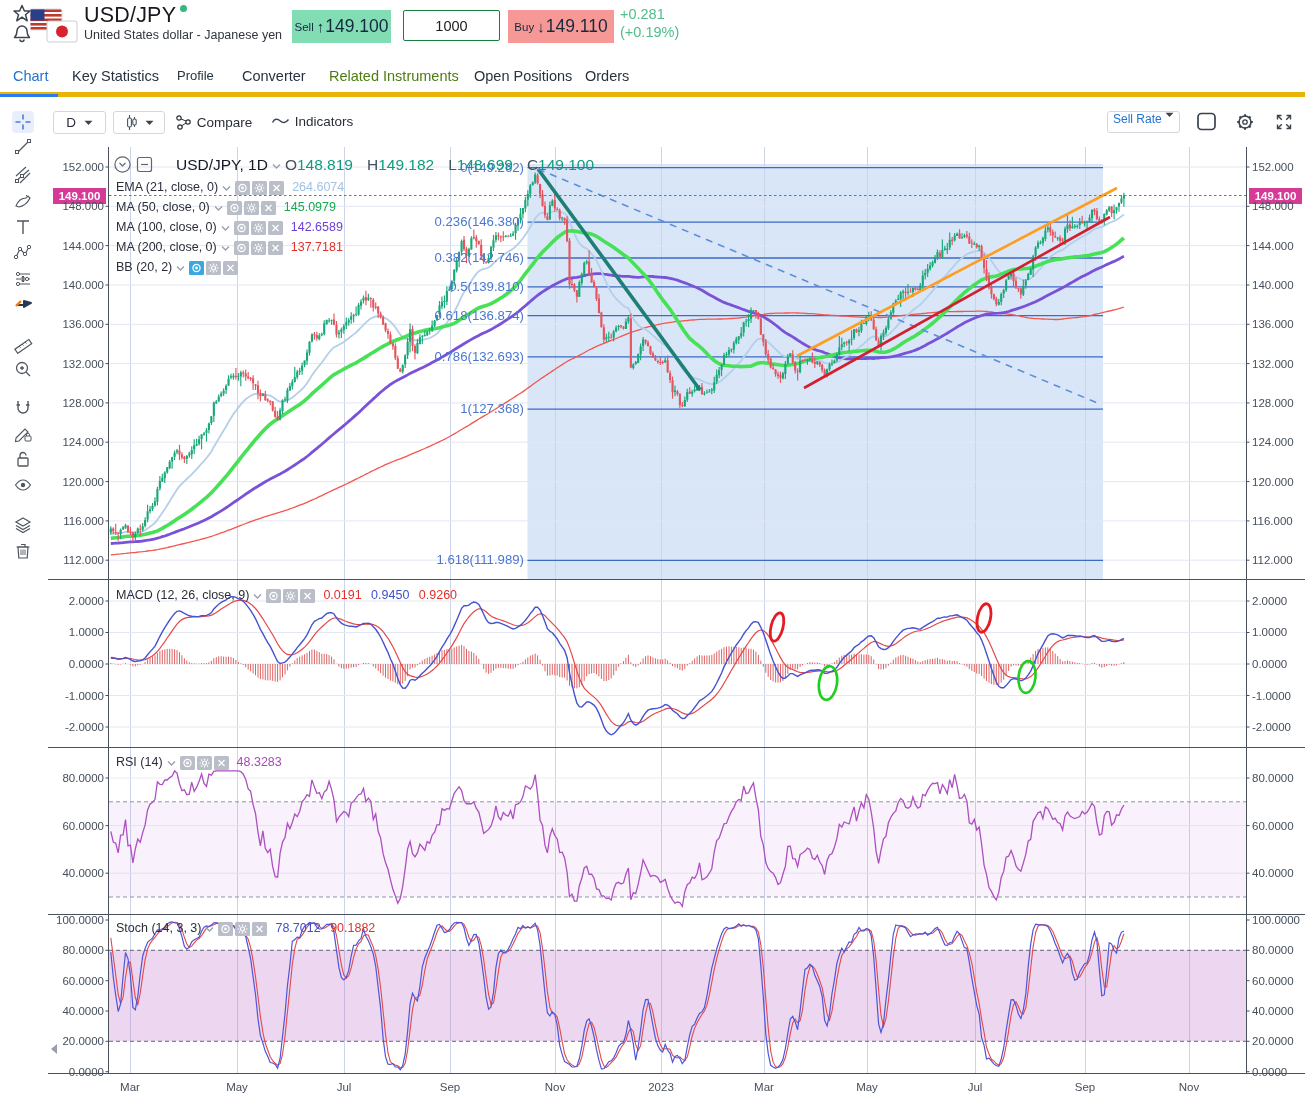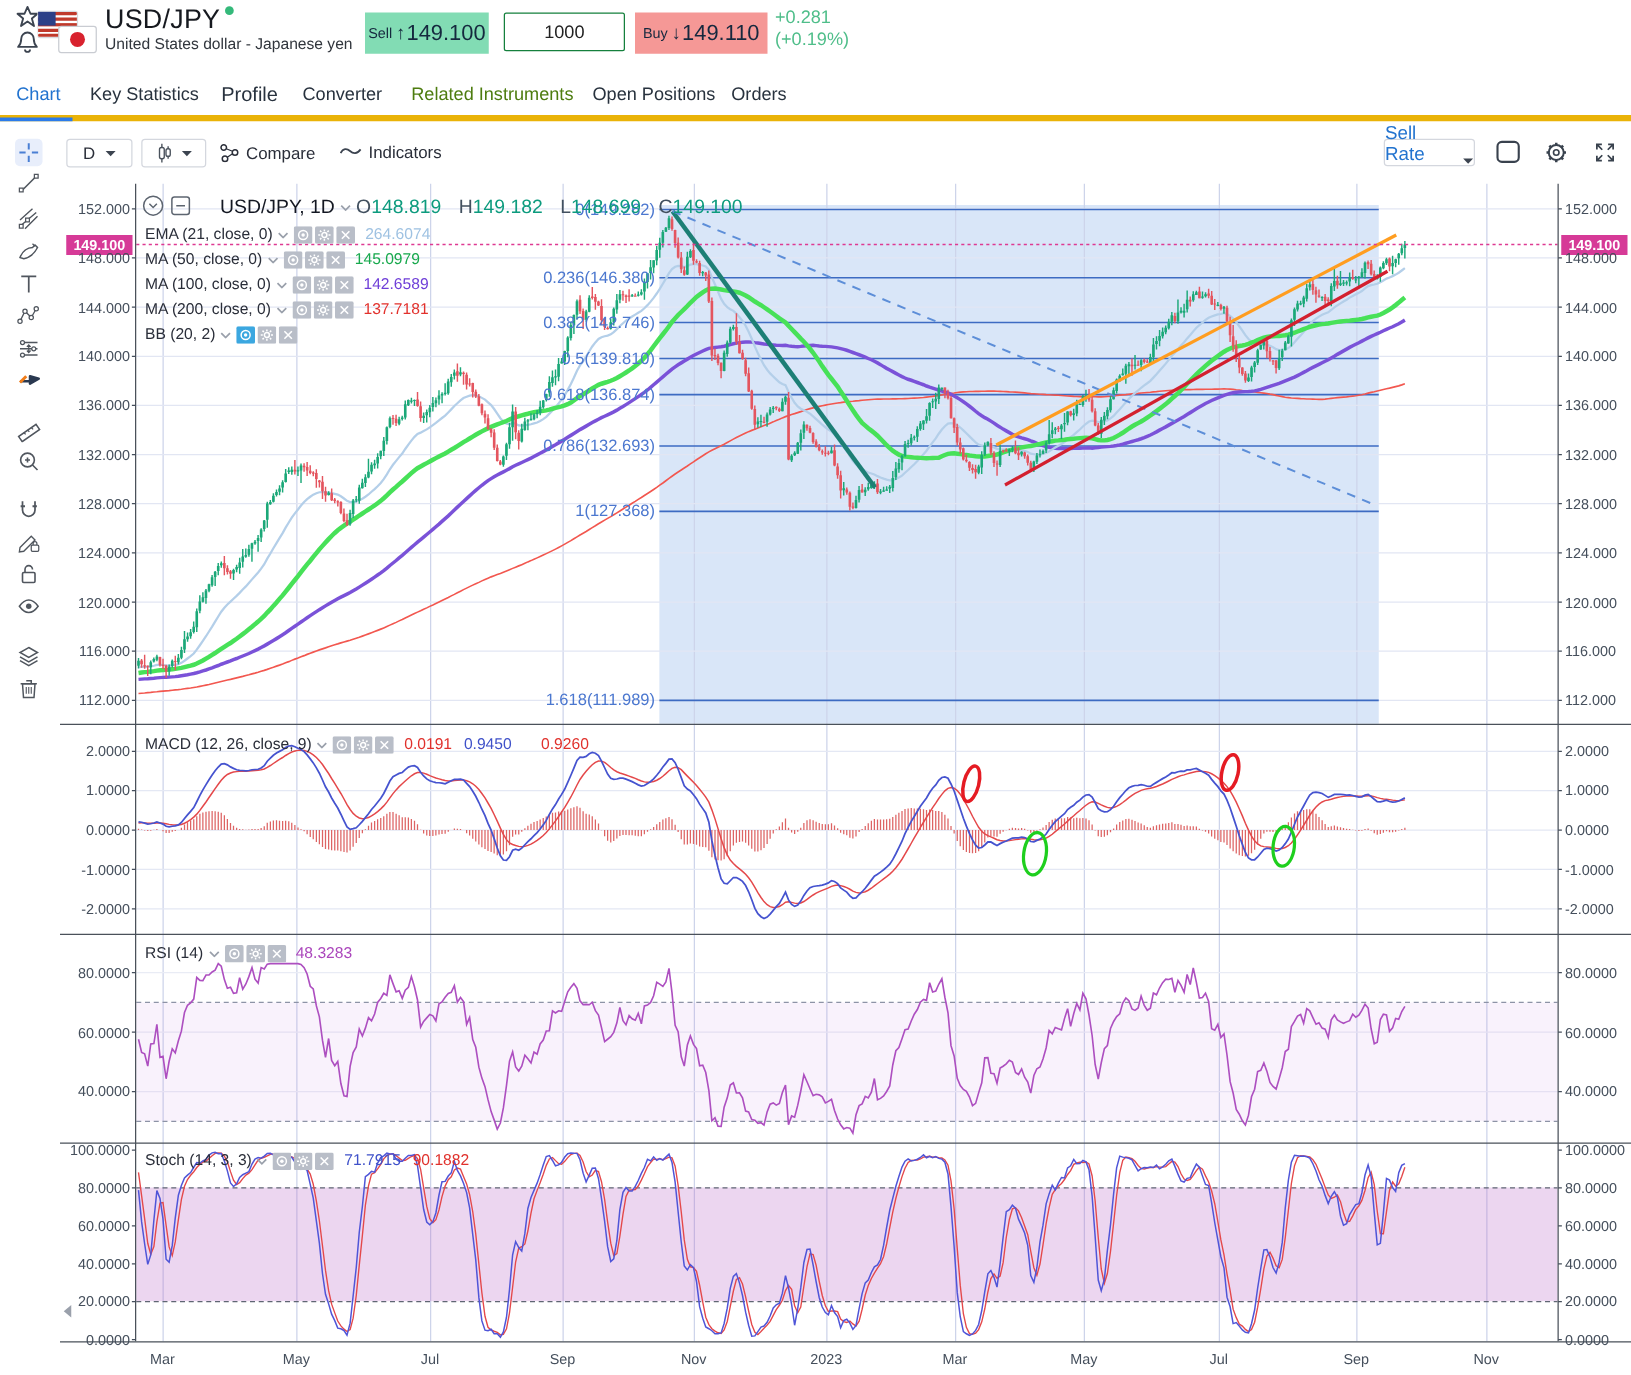--- a/index.html
+++ b/index.html
@@ -226,21 +226,21 @@
       <rect width="15" height="14" rx="1.5" fill="#b9bec8"></rect>
       <circle cx="7.5" cy="7" r="3.6" fill="none" stroke="#fff" stroke-width="1.2"></circle>
       <circle cx="7.5" cy="7" r="1.4" fill="#fff"></circle>
     </svg><svg width="15" height="14" style="display:inline-block;vertical-align:middle;margin-right:2px">
       <rect width="15" height="14" rx="1.5" fill="#b9bec8"></rect>
       <circle cx="7.5" cy="7" r="2" fill="none" stroke="#fff" stroke-width="1.2"></circle>
       <path d="M7.5 2.5V4M7.5 10v1.5M2.6 7H4.2M10.8 7h1.6M4 3.5l1.1 1.1M11 3.5 9.9 4.6M4 10.5l1.1-1.1M11 10.5 9.9 9.4" stroke="#fff" stroke-width="1.2"></path>
     </svg><svg width="15" height="14" style="display:inline-block;vertical-align:middle;margin-right:2px">
       <rect width="15" height="14" rx="1.5" fill="#b9bec8"></rect>
       <path d="M4.5 4L10.5 10M10.5 4L4.5 10" stroke="#fff" stroke-width="1.3"></path>
-    </svg><span style="margin-left:6px"><span style="color:#e0312c">0.0191</span> <span style="color:#3f51c9;margin-left:6px">0.9450</span> <span style="color:#e0312c;margin-left:20px">0.9260</span></span></div>
+    </svg><span style="margin-left:6px"><span style="color:#e0312c">0.0191</span> <span style="color:#3f51c9;margin-left:6px">0.9450</span> <span style="color:#e0312c;margin-left:6px">0.9260</span></span></div>
 <div style="position:absolute;left:116px;top:755px;font-size:12.5px;color:#2a2e39;white-space:nowrap">RSI (14)<svg width="9" height="6" style="display:inline-block;vertical-align:middle;margin:0 4px">
       <path d="M1 1.5L4.5 5L8 1.5" stroke="#9aa0ab" stroke-width="1.4" fill="none"></path>
     </svg><svg width="15" height="14" style="display:inline-block;vertical-align:middle;margin-right:2px">
       <rect width="15" height="14" rx="1.5" fill="#b9bec8"></rect>
       <circle cx="7.5" cy="7" r="3.6" fill="none" stroke="#fff" stroke-width="1.2"></circle>
       <circle cx="7.5" cy="7" r="1.4" fill="#fff"></circle>
     </svg><svg width="15" height="14" style="display:inline-block;vertical-align:middle;margin-right:2px">
       <rect width="15" height="14" rx="1.5" fill="#b9bec8"></rect>
       <circle cx="7.5" cy="7" r="2" fill="none" stroke="#fff" stroke-width="1.2"></circle>
       <path d="M7.5 2.5V4M7.5 10v1.5M2.6 7H4.2M10.8 7h1.6M4 3.5l1.1 1.1M11 3.5 9.9 4.6M4 10.5l1.1-1.1M11 10.5 9.9 9.4" stroke="#fff" stroke-width="1.2"></path>
@@ -254,21 +254,21 @@
       <rect width="15" height="14" rx="1.5" fill="#b9bec8"></rect>
       <circle cx="7.5" cy="7" r="3.6" fill="none" stroke="#fff" stroke-width="1.2"></circle>
       <circle cx="7.5" cy="7" r="1.4" fill="#fff"></circle>
     </svg><svg width="15" height="14" style="display:inline-block;vertical-align:middle;margin-right:2px">
       <rect width="15" height="14" rx="1.5" fill="#b9bec8"></rect>
       <circle cx="7.5" cy="7" r="2" fill="none" stroke="#fff" stroke-width="1.2"></circle>
       <path d="M7.5 2.5V4M7.5 10v1.5M2.6 7H4.2M10.8 7h1.6M4 3.5l1.1 1.1M11 3.5 9.9 4.6M4 10.5l1.1-1.1M11 10.5 9.9 9.4" stroke="#fff" stroke-width="1.2"></path>
     </svg><svg width="15" height="14" style="display:inline-block;vertical-align:middle;margin-right:2px">
       <rect width="15" height="14" rx="1.5" fill="#b9bec8"></rect>
       <path d="M4.5 4L10.5 10M10.5 4L4.5 10" stroke="#fff" stroke-width="1.3"></path>
-    </svg><span style="margin-left:6px"><span style="color:#3f51c9">71.7915</span> <span style="color:#e0312c;margin-left:6px">90.1882</span></span></div>
+    </svg><span style="margin-left:6px"><span style="color:#3f51c9">78.7012</span> <span style="color:#e0312c;margin-left:6px">90.1882</span></span></div>
 
 <svg width="20" height="20" style="position:absolute;left:12px;top:4px">
     <path d="M10 1.5L12.4 7H18L13.5 10.8L15.2 16.8L10 13.2L4.8 16.8L6.5 10.8L2 7H7.6Z" fill="none" stroke="#3c4450" stroke-width="1.5" stroke-linejoin="round"></path>
   </svg>
 <svg width="20" height="20" style="position:absolute;left:12px;top:24px">
     <path d="M10 2a5 5 0 0 1 5 5c0 4 1.5 5.5 2.5 6.5H2.5C3.5 12.5 5 11 5 7a5 5 0 0 1 5-5ZM8 15.5a2 2 0 0 0 4 0" fill="none" stroke="#3c4450" stroke-width="1.5" stroke-linejoin="round"></path>
   </svg>
 <svg width="48" height="36" style="position:absolute;left:30px;top:8px">
 <g>
       <rect x="0" y="1" width="32" height="21" rx="2" fill="#fff" stroke="#d8dbe0"></rect>
@@ -299,21 +299,21 @@
     <span style="font-size:11.5px">Buy</span>
     <span style="font-size:15px;margin:0 1px 0 3px">↓</span>
     <span style="font-size:17.5px">149.110</span>
   </div>
 <div style="position:absolute;left:620px;top:6px;font-size:14.5px;color:#4fbe8a">+0.281</div>
 <div style="position:absolute;left:620px;top:24px;font-size:14.5px;color:#4fbe8a">(+0.19%)</div>
 
 <div style="position:absolute;left:0;top:60px;width:1305px;height:37px;border-bottom:5px solid #eab308">
 <div style="position:absolute;left:13px;top:8px;font-size:14.5px;color:#2273cf">Chart</div>
 <div style="position:absolute;left:72px;top:8px;font-size:14.5px;color:#28323e">Key Statistics</div>
-<div style="position:absolute;left:177px;top:8px;font-size:16px;color:#28323e">Profile</div>
+<div style="position:absolute;left:177px;top:8px;font-size:13px;color:#28323e">Profile</div>
 <div style="position:absolute;left:242px;top:8px;font-size:14.5px;color:#28323e">Converter</div>
 <div style="position:absolute;left:329px;top:8px;font-size:14.5px;color:#4d7c0f">Related Instruments</div>
 <div style="position:absolute;left:474px;top:8px;font-size:14.5px;color:#28323e">Open Positions</div>
 <div style="position:absolute;left:585px;top:8px;font-size:14.5px;color:#28323e">Orders</div>
 <div style="position:absolute;left:0;top:34px;width:58px;height:3px;background:#2b7bea"></div>
 </div>
 
 <div style="position:absolute;left:53px;top:111px;width:53px;height:23px;border:1px solid #d4d7de;border-radius:3px;display:flex;align-items:center;justify-content:center;font-size:13.5px;color:#2a2e39">D&nbsp;&nbsp;<svg width="9" height="6">
       <path d="M0.5 0.8L4.5 5L8.5 0.8Z" fill="#3c4450"></path>
     </svg></div>
@@ -332,21 +332,21 @@
       <circle cx="13" cy="8" r="2.2" fill="none" stroke="#2a2e39" stroke-width="1.2"></circle>
       <circle cx="5" cy="13" r="2.2" fill="none" stroke="#2a2e39" stroke-width="1.2"></circle>
       <path d="M6 5L11 7M6.5 12L11 9" stroke="#2a2e39"></path>
     </svg>
  Compare</div>
 <div style="position:absolute;left:271px;top:114px;font-size:13.5px;color:#2a2e39">
 <svg width="20" height="12" style="vertical-align:-1px">
       <path d="M1.5 7.5C3.5 3.5 6.5 3.5 9 5.8S14.5 8.5 17.5 4.5" fill="none" stroke="#3c4450" stroke-width="1.4"></path>
     </svg>
  Indicators</div>
-<div style="position:absolute;left:1107px;top:111px;width:73px;height:22px;border:1px solid #d4d7de;border-radius:3px;display:flex;align-items:flex-end;justify-content:center;font-size:15px;color:#2273cf">Sell Rate&nbsp;<svg width="9" height="6">
+<div style="position:absolute;left:1107px;top:111px;width:73px;height:22px;border:1px solid #d4d7de;border-radius:3px;display:flex;align-items:flex-start;justify-content:center;font-size:12px;color:#2273cf">Sell Rate&nbsp;<svg width="9" height="6">
       <path d="M0.5 0.8L4.5 5L8.5 0.8Z" fill="#3c4450"></path>
     </svg></div>
 <svg width="22" height="20" style="position:absolute;left:1196px;top:112px">
     <rect x="2" y="1.5" width="17" height="16" rx="3.5" fill="none" stroke="#39424e" stroke-width="1.7"></rect>
   </svg>
 <svg width="20" height="20" style="position:absolute;left:1235px;top:112px">
     <circle cx="10" cy="10" r="6" fill="none" stroke="#39424e" stroke-width="1.6"></circle>
     <circle cx="10" cy="10" r="2.2" fill="none" stroke="#39424e" stroke-width="1.3"></circle>
     <g stroke="#39424e" stroke-width="2">
       <path d="M10 2.2V4.6M10 15.4v2.4M2.2 10h2.4M15.4 10h2.4M4.5 4.5l1.7 1.7M15.5 4.5l-1.7 1.7M4.5 15.5l1.7-1.7M15.5 15.5l-1.7-1.7"></path>

